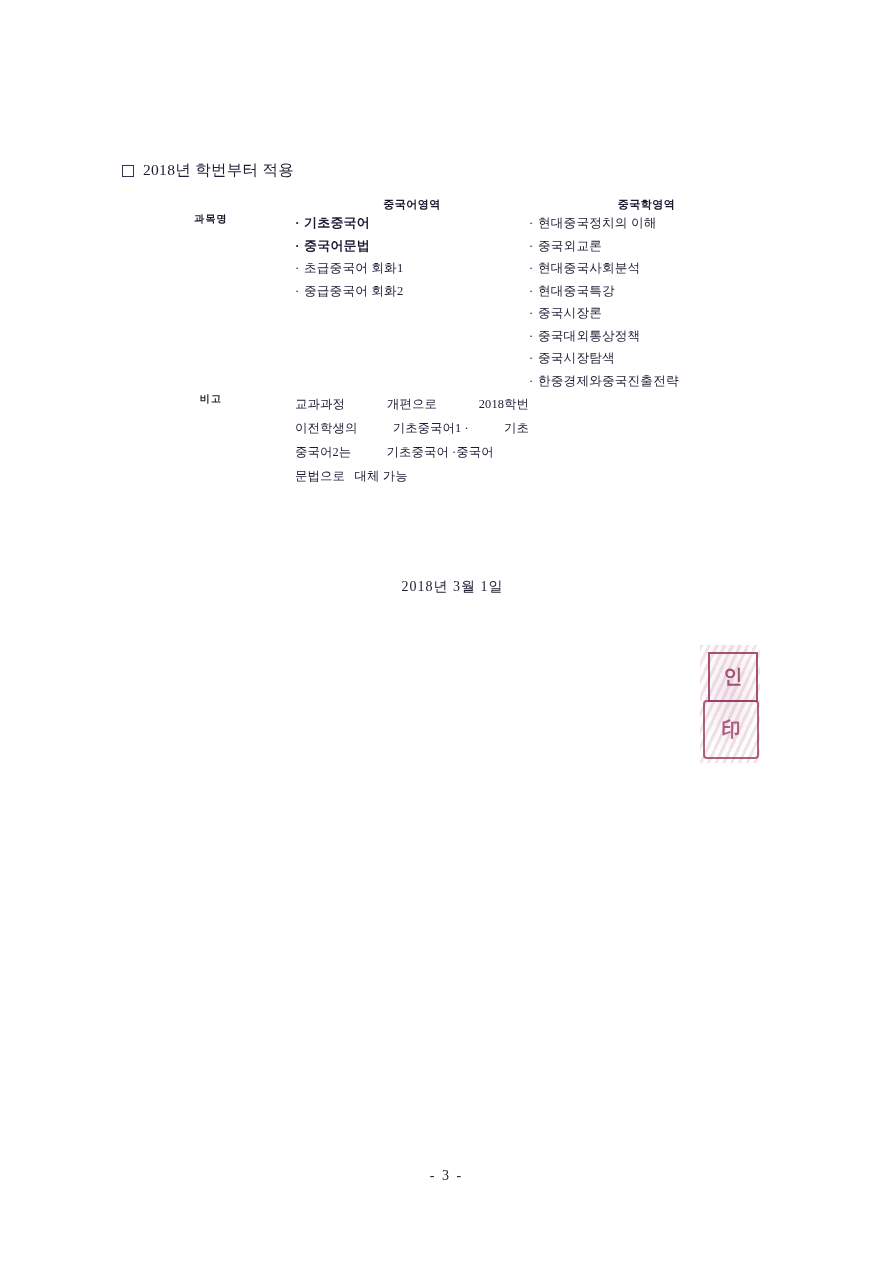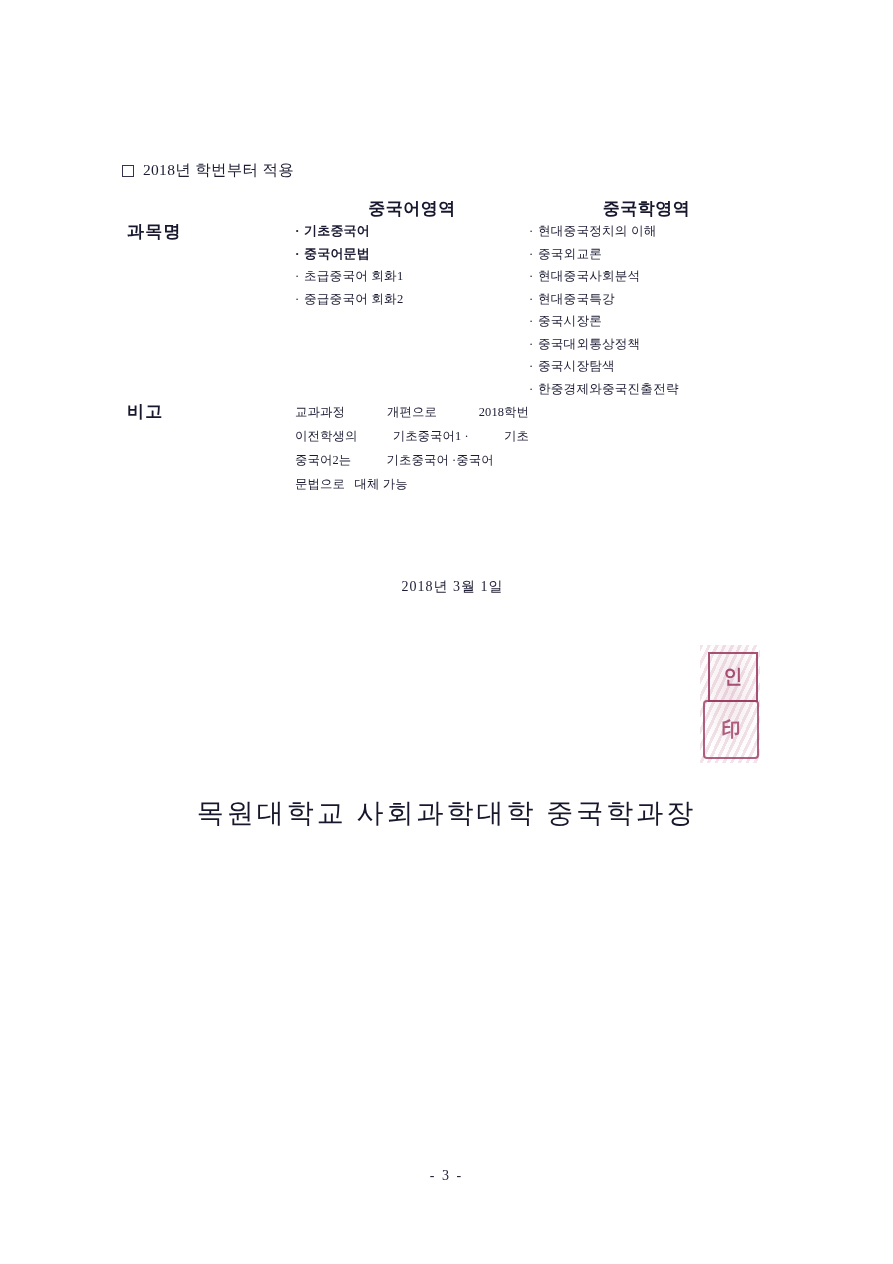--- a/index.html
+++ b/index.html
@@ -60,30 +60,31 @@
   }
   .row-top-border { border-top: 1.6px solid #2b2b44; }
   .row-mid-border { border-top: 1px solid #2b2b44; }
   .row-bottom-border { border-bottom: 1.6px solid #2b2b44; }
 
   .col-sep-left { border-left: 1px solid #2b2b44; }
   .col-sep-right { border-right: 1px solid #2b2b44; }
 
   .head-cell {
     text-align: center;
-    font-size: 17px;
+    font-size: 11px;
     font-weight: bold;
     padding: 9px 0 9px 0;
     letter-spacing: 0.5px;
     color: #17172e;
   }
 
   .label-cell {
     width: 168px;
-    font-size: 17px;
+    text-align: center;
+    font-size: 10px;
     font-weight: bold;
     letter-spacing: 1.2px;
     color: #17172e;
     vertical-align: middle;
     margin-top: 16px;
   }
 
   .list-cell {
     width: 234px;
     padding: 10px 0 12px 10px;
@@ -284,17 +285,16 @@
 
 
   <div class="seal-wash"></div>
   <div class="seal seal-1">
     <span class="seal-glyph">인</span>
   </div>
   <div class="seal seal-2">
     <span class="seal-glyph">印</span>
   </div>
 
-  <div class="org-title">목원대학교 사회과학대학 중국학과장</div>
 
   <div class="page-number">- 3 -</div>
 
 </div>
 
 </body></html>

